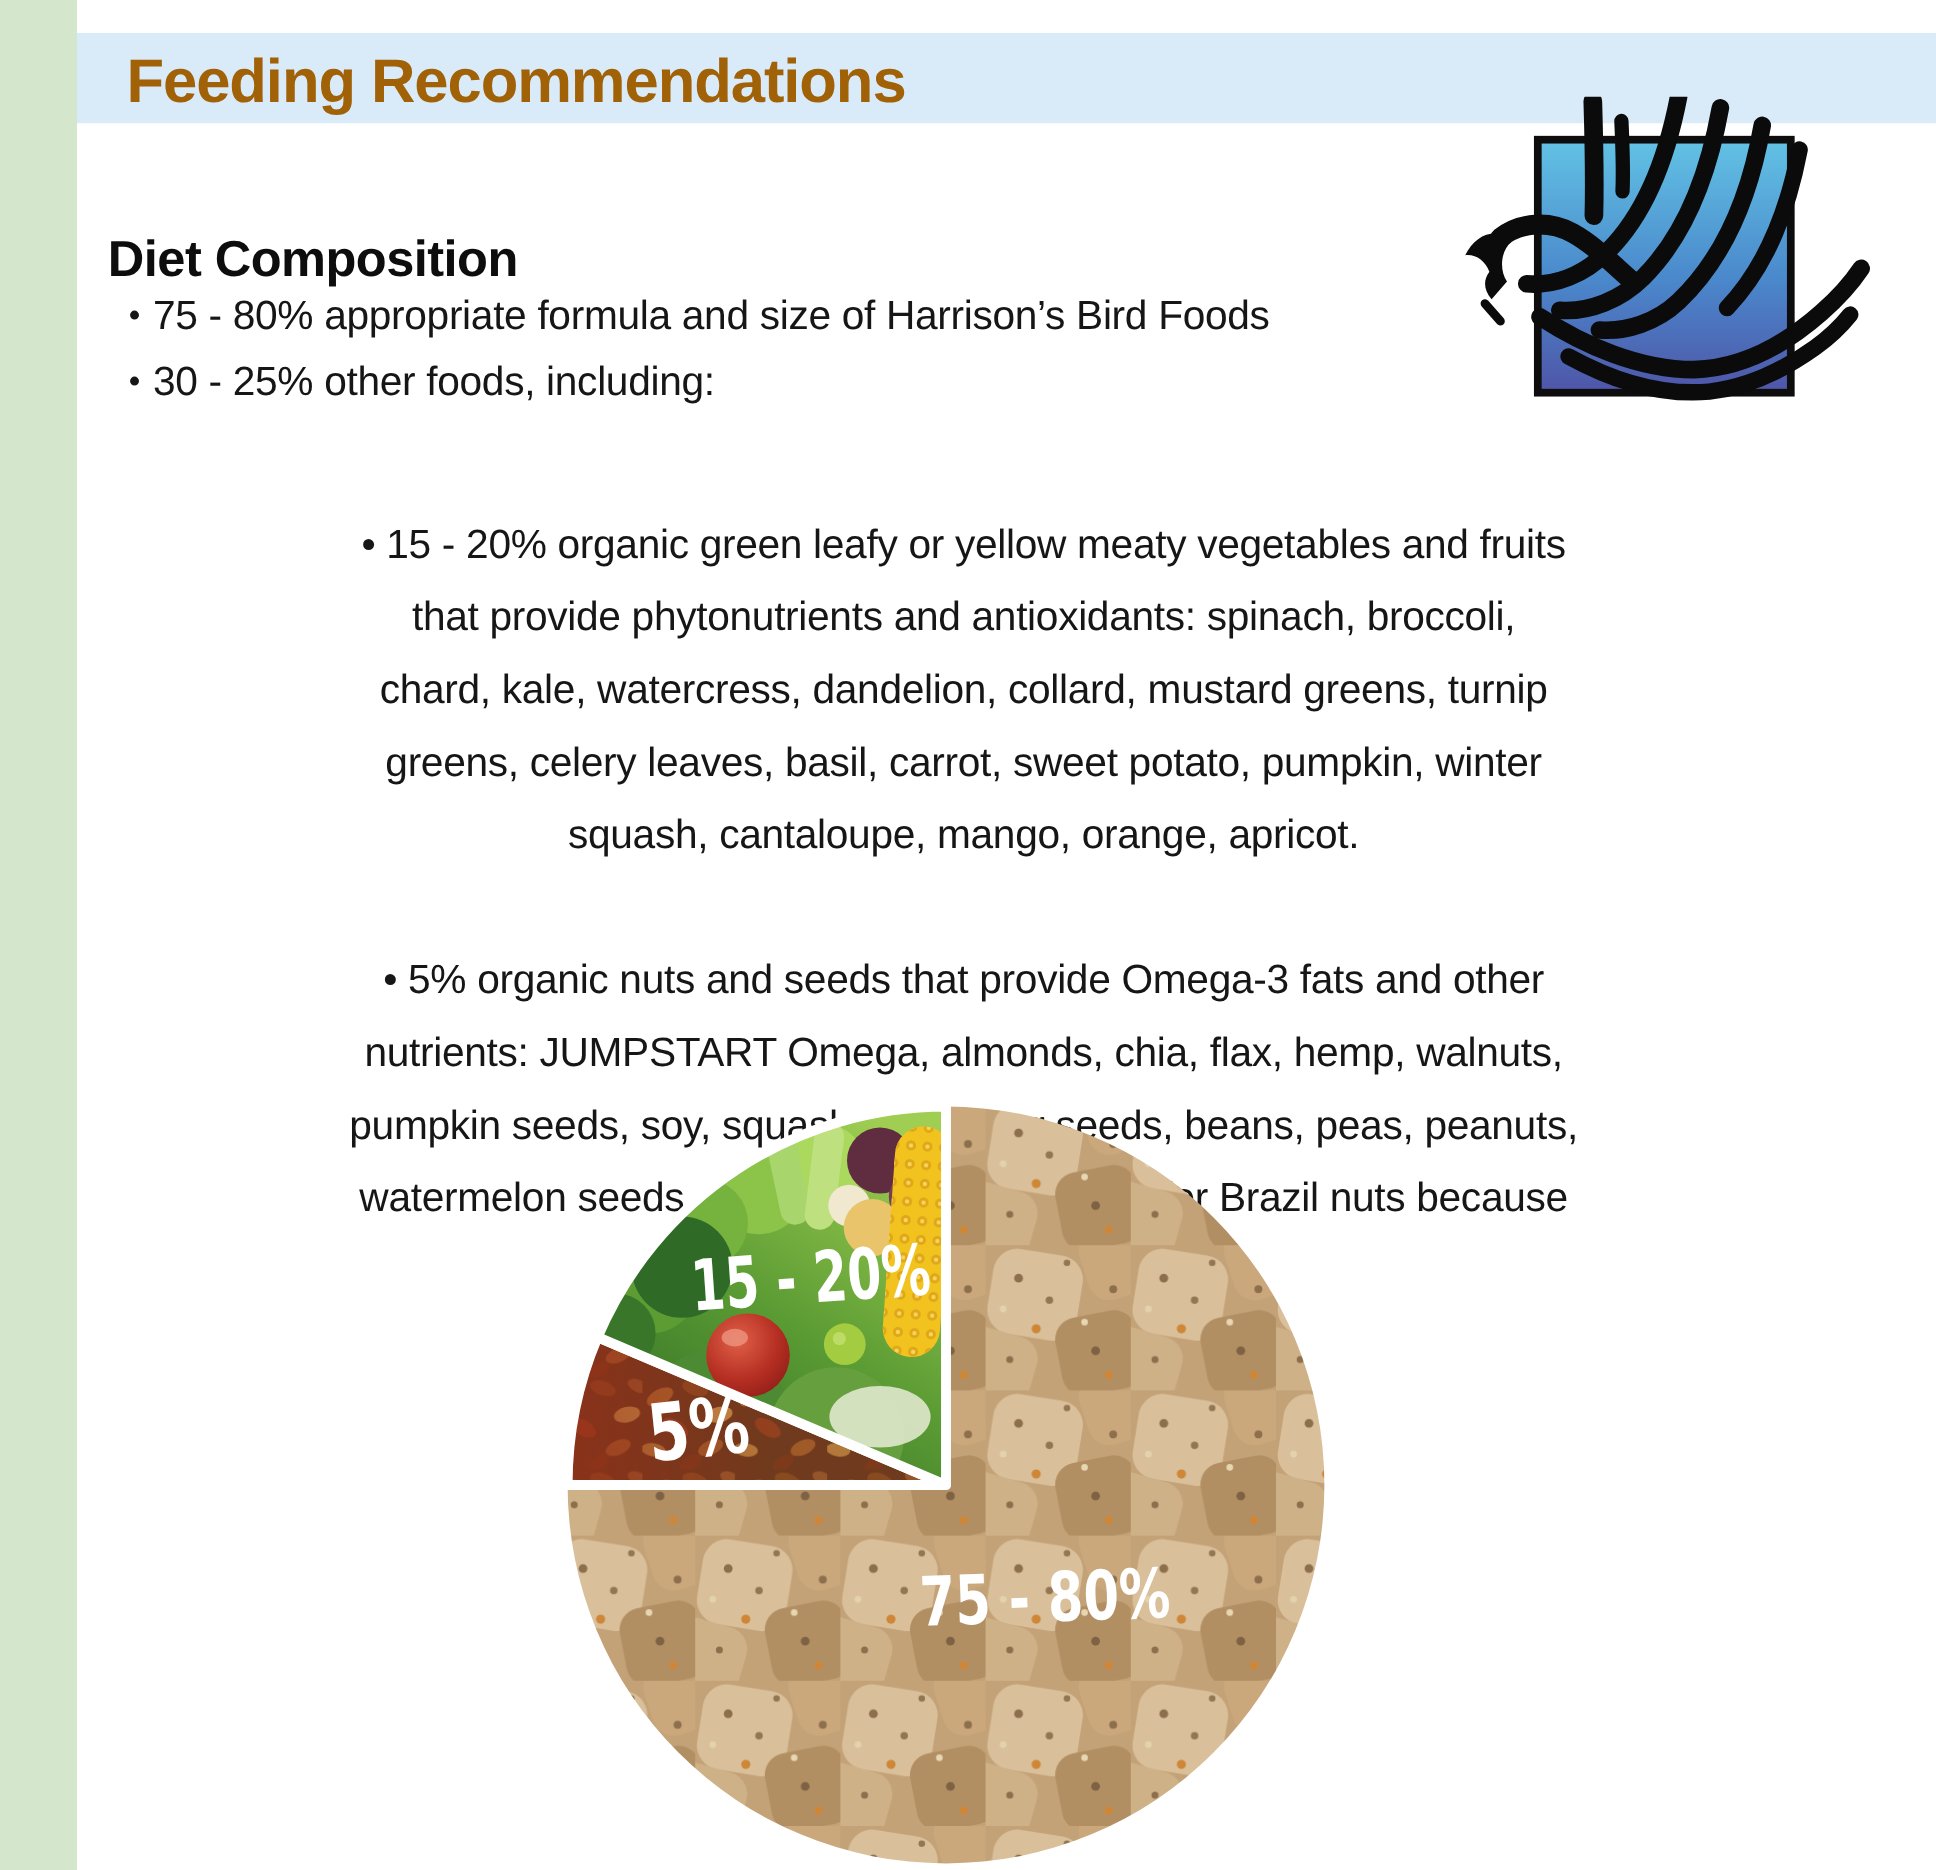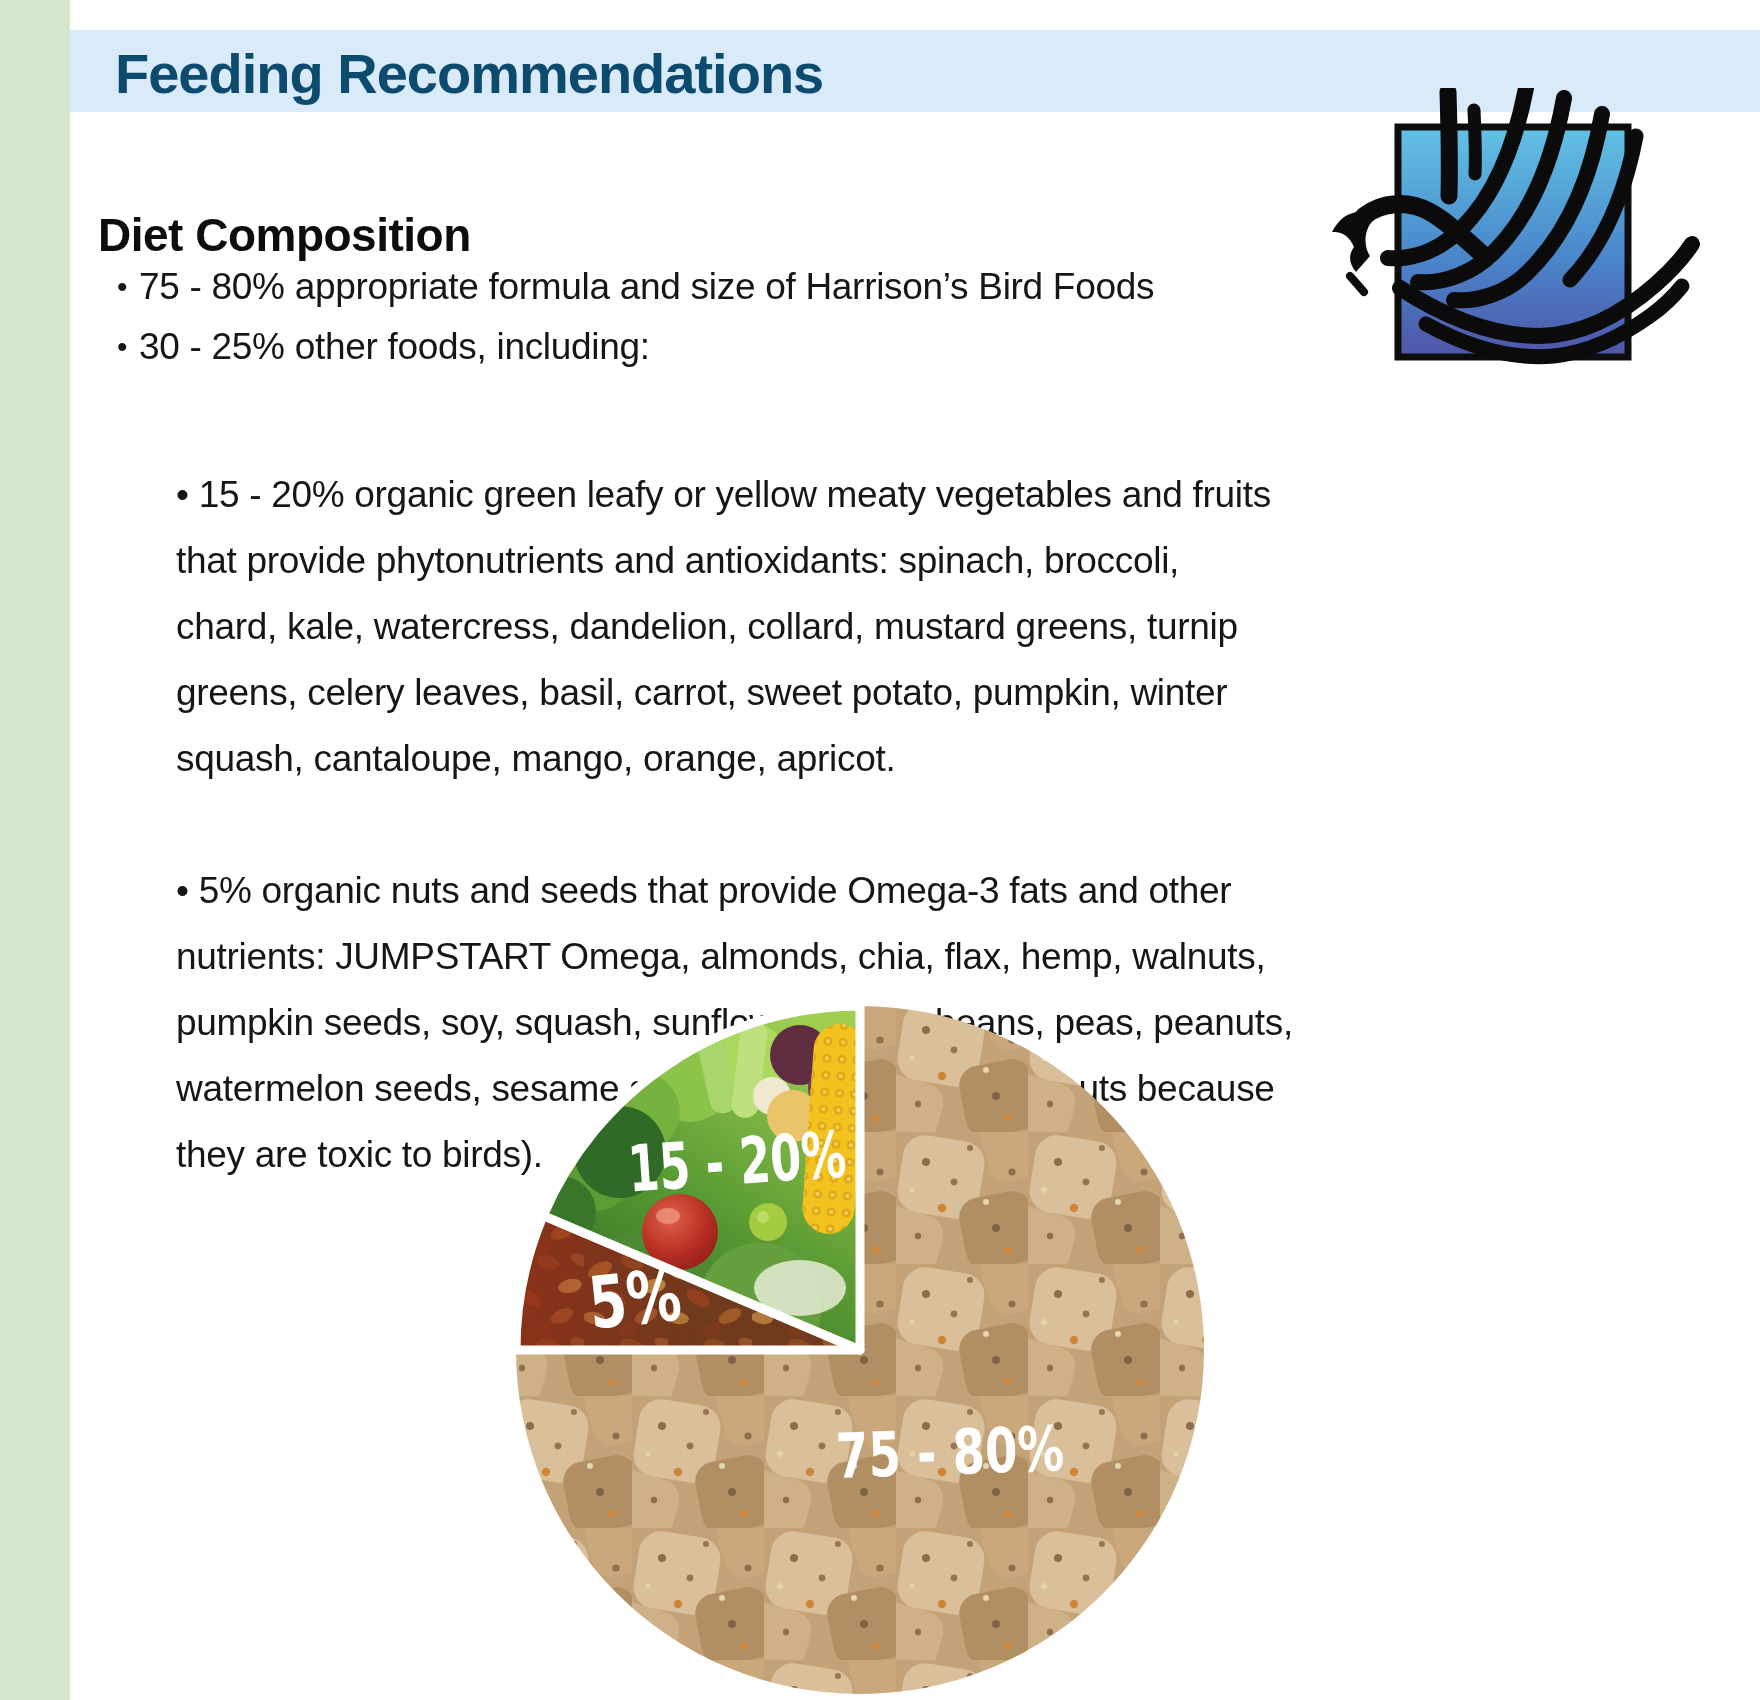--- a/index.html
+++ b/index.html
@@ -6,33 +6,33 @@
   body{
     width:1760px;height:1700px;position:relative;background:#ffffff;
     font-family:"Liberation Sans", sans-serif;overflow:hidden;
   }
   .stripe{position:absolute;left:0;top:0;width:70px;height:1700px;background:#d4e6cb;}
   .header-bar{
     position:absolute;left:70px;top:30px;width:1690px;height:82px;
     background:#d9eaf8;display:flex;align-items:center;
   }
   .page-title{
-    padding-left:45px;font-size:56px;font-weight:bold;color:#0c4a6e;
+    padding-left:45px;font-size:56px;font-weight:bold;color:#a16207;
     letter-spacing:-1px;padding-top:4px;
   }
   .section-heading{
     position:absolute;left:98px;top:208px;font-size:46px;font-weight:bold;
     color:#0d0d0d;letter-spacing:-0.5px;
   }
   .bullets{position:absolute;left:117px;top:257px;font-size:37px;color:#161616;letter-spacing:-0.3px;}
   .bullet-row{display:flex;line-height:60px;}
   .b-dot{width:22px;font-size:30px;}
   .subs{
     position:absolute;left:176px;top:396px;font-size:37px;color:#161616;
-    line-height:66px;white-space:pre-line;letter-spacing:-0.3px;width:1400px;
+    line-height:66px;white-space:pre-line;letter-spacing:-0.3px;width:1400px;text-align:center;
   }
   .sub-par{white-space:pre-line;}
   .logo-wrap{position:absolute;left:1330px;top:88px;width:380px;height:285px;}
   .pie-wrap{position:absolute;left:500px;top:1000px;width:714px;height:700px;}
   .pie-label{
     font-family:"DejaVu Sans", sans-serif;font-weight:bold;fill:#ffffff;
   }
 </style>
 </head>
 <body>

